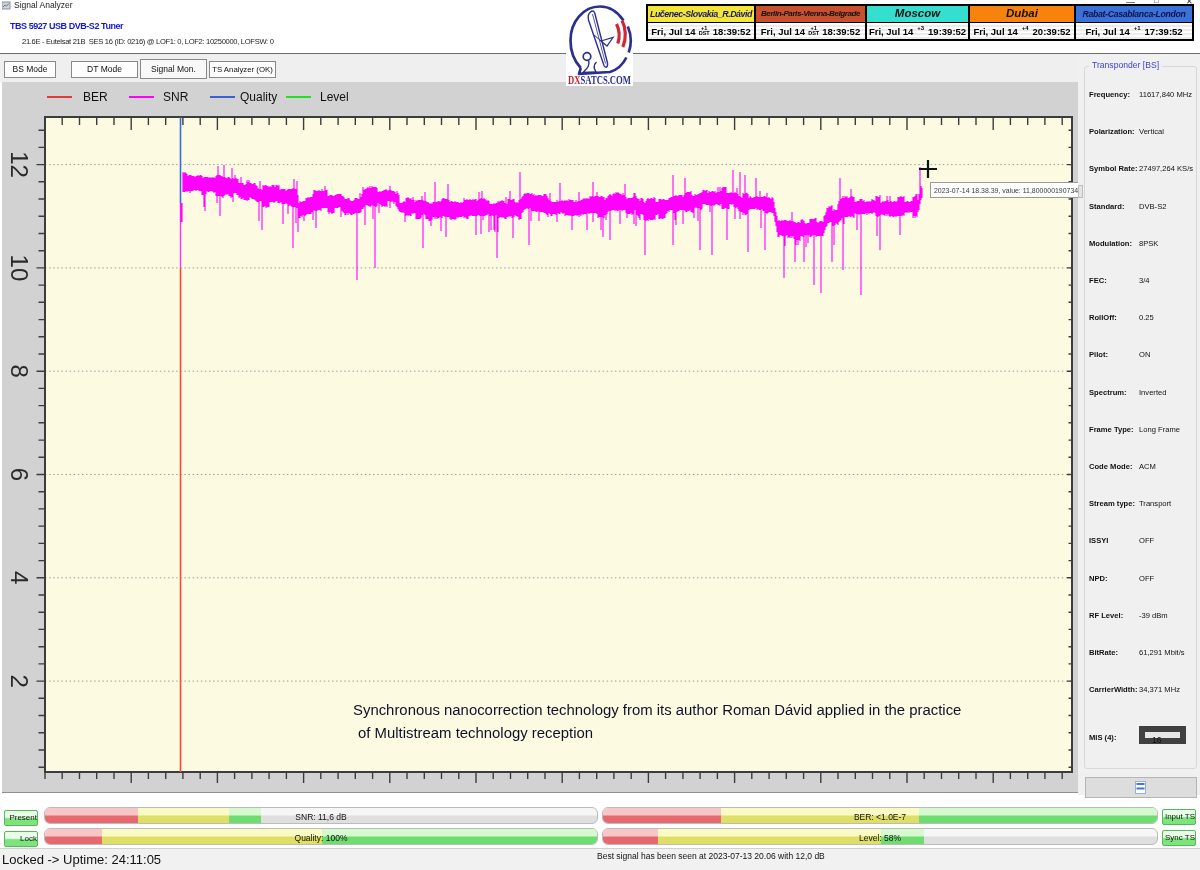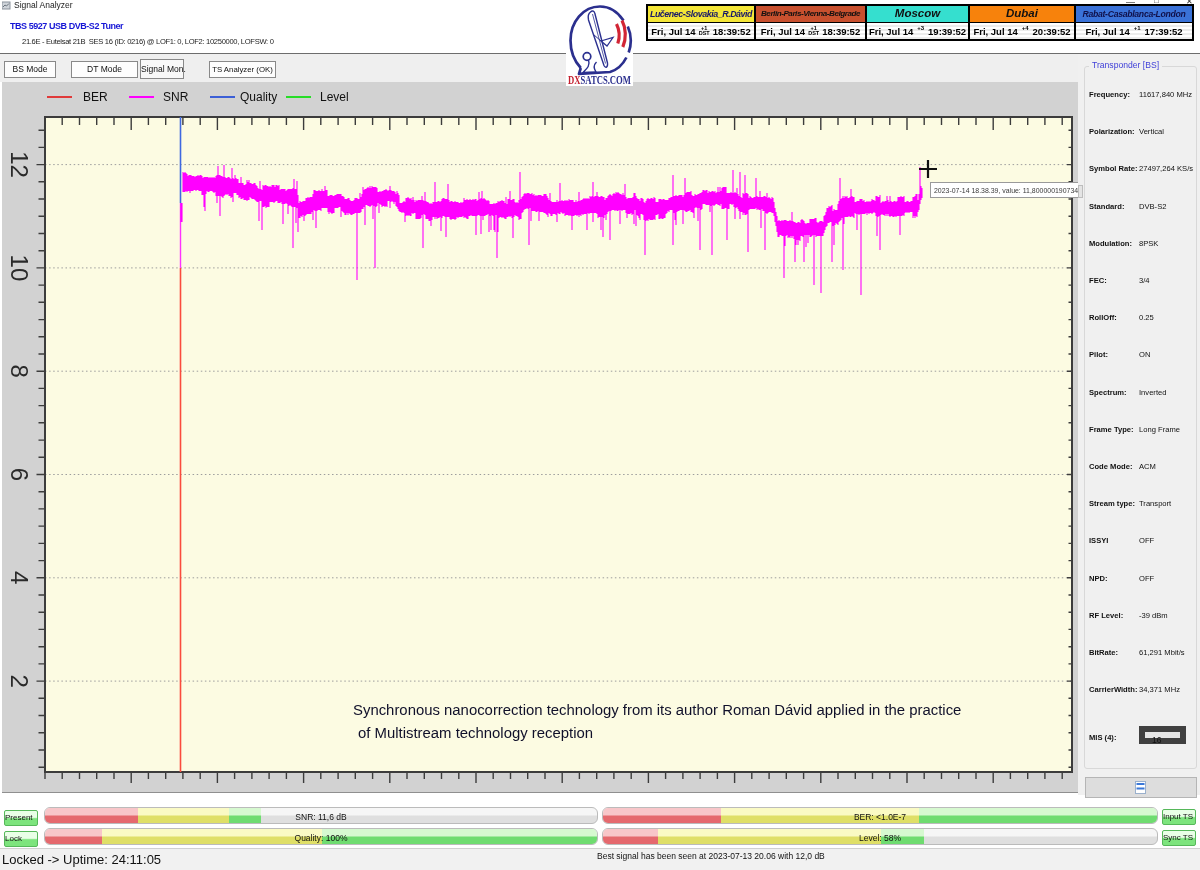--- a/index.html
+++ b/index.html
@@ -2,21 +2,21 @@
 <html><head><meta charset="utf-8"><style>
 *{margin:0;padding:0;box-sizing:border-box}
 body{width:1200px;height:870px;position:relative;background:#fff;font-family:"Liberation Sans",sans-serif;overflow:hidden}
 .abs{position:absolute}
 .bar{position:absolute;height:17px;border:1px solid #bbb;background:linear-gradient(#f6f6f6 45%,#dfdfdf 55%);border-radius:6px;overflow:hidden}
 .seg{position:absolute;top:0;bottom:0}
 .red{background:linear-gradient(#f8c6c9 45%,#e5696e 55%)}
 .yel{background:linear-gradient(#fafac4 45%,#dfdf67 55%)}
 .grn{background:linear-gradient(#d6f9d0 45%,#6fdc70 55%)}
 .bartext{position:absolute;width:100%;text-align:center;top:3.5px;font-size:8.5px;color:#111}
-.gbtn{position:absolute;width:34px;height:16px;border:1px solid #56b85a;border-radius:2px;background:linear-gradient(#e9ffe7 45%,#7de47d 55%);font-size:8px;text-align:left;line-height:14px;color:#111}
+.gbtn{position:absolute;width:34px;height:16px;border:1px solid #56b85a;border-radius:2px;background:linear-gradient(#e9ffe7 45%,#7de47d 55%);font-size:8px;text-align:right;line-height:14px;color:#111}
 .rowlabel{position:absolute;left:1089px;font-size:7.6px;font-weight:bold;color:#111;white-space:nowrap}
 .rowval{position:absolute;left:1139px;font-size:7.6px;color:#111;white-space:nowrap}
 .tab{position:absolute;top:61px;height:17px;background:#fdfdfd;border:1px solid #898989;font-size:8.5px;text-align:center;color:#111;white-space:nowrap}
 .hcell{font-style:italic;font-weight:bold;text-align:center;white-space:nowrap;overflow:hidden}
 .tcell{font-weight:bold;font-size:9.5px;display:flex;align-items:center;justify-content:center;white-space:nowrap}
 </style></head>
 <body>
 
 <svg class="abs" style="left:2px;top:1px" width="9" height="9" viewBox="0 0 9 9">
     <rect x="0" y="1" width="8" height="7" fill="#cfd4da" stroke="#8a929c" stroke-width="1"></rect>
@@ -27,21 +27,21 @@
 <div class="abs" style="left:1154px;top:-4px;font-size:8px;color:#333">□</div>
 <div class="abs" style="left:1186px;top:-3px;font-size:8px;color:#333">✕</div>
 
 <div class="abs" style="left:10px;top:21px;font-size:9px;font-weight:bold;color:#1616d6;letter-spacing:-0.45px">TBS 5927 USB DVB-S2 Tuner</div>
 <div class="abs" style="left:22px;top:37px;font-size:7.6px;color:#1c1c1c;letter-spacing:-0.32px">21.6E - Eutelsat 21B&nbsp; SES 16 (ID: 0216) @ LOF1: 0, LOF2: 10250000, LOFSW: 0</div>
 
 <div class="abs" style="left:0;top:53px;width:1200px;height:1px;background:#6d6d6d"></div>
 <div class="abs" style="left:0;top:54px;width:1200px;height:28px;background:#efefef"></div>
 <div class="tab" style="left:4px;width:52px;line-height:15px">BS Mode</div>
 <div class="tab" style="left:71px;width:67px;line-height:15px">DT Mode</div>
-<div class="tab" style="left:140px;top:59px;height:20px;width:44px;line-height:18px;background:#f8f8f8">Signal Mon.</div>
+<div class="tab" style="left:140px;top:59px;height:20px;width:67px;line-height:18px;background:#f8f8f8">Signal Mon.</div>
 <div class="tab" style="left:209px;width:67px;line-height:15px;font-size:7.8px">TS Analyzer (OK)</div>
 
 <div class="abs" style="left:2px;top:82px;width:1076px;height:711px;background:#d2d2d2;border-bottom:1.5px solid #8f8f8f"></div>
 
 <div class="abs" style="left:47px;top:96px;width:25px;height:2px;background:#e03a3a"></div>
 <div class="abs" style="left:83px;top:90px;font-size:12px;color:#111">BER</div>
 <div class="abs" style="left:129px;top:96px;width:25px;height:2px;background:#ff00ff"></div>
 <div class="abs" style="left:163px;top:90px;font-size:12px;color:#111">SNR</div>
 <div class="abs" style="left:210px;top:96px;width:25px;height:2px;background:#3c5fd6"></div>
 <div class="abs" style="left:240px;top:90px;font-size:12px;color:#111">Quality</div>

